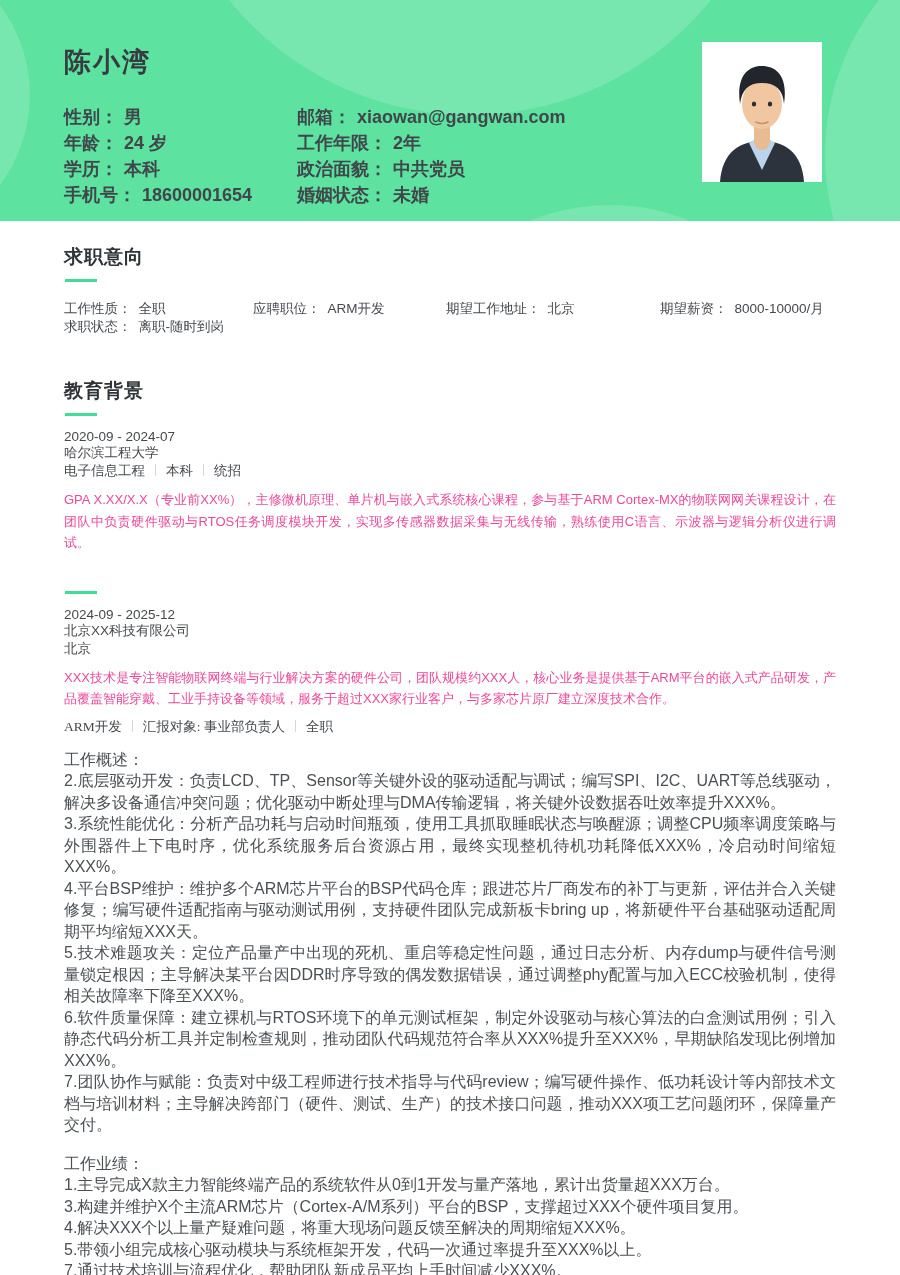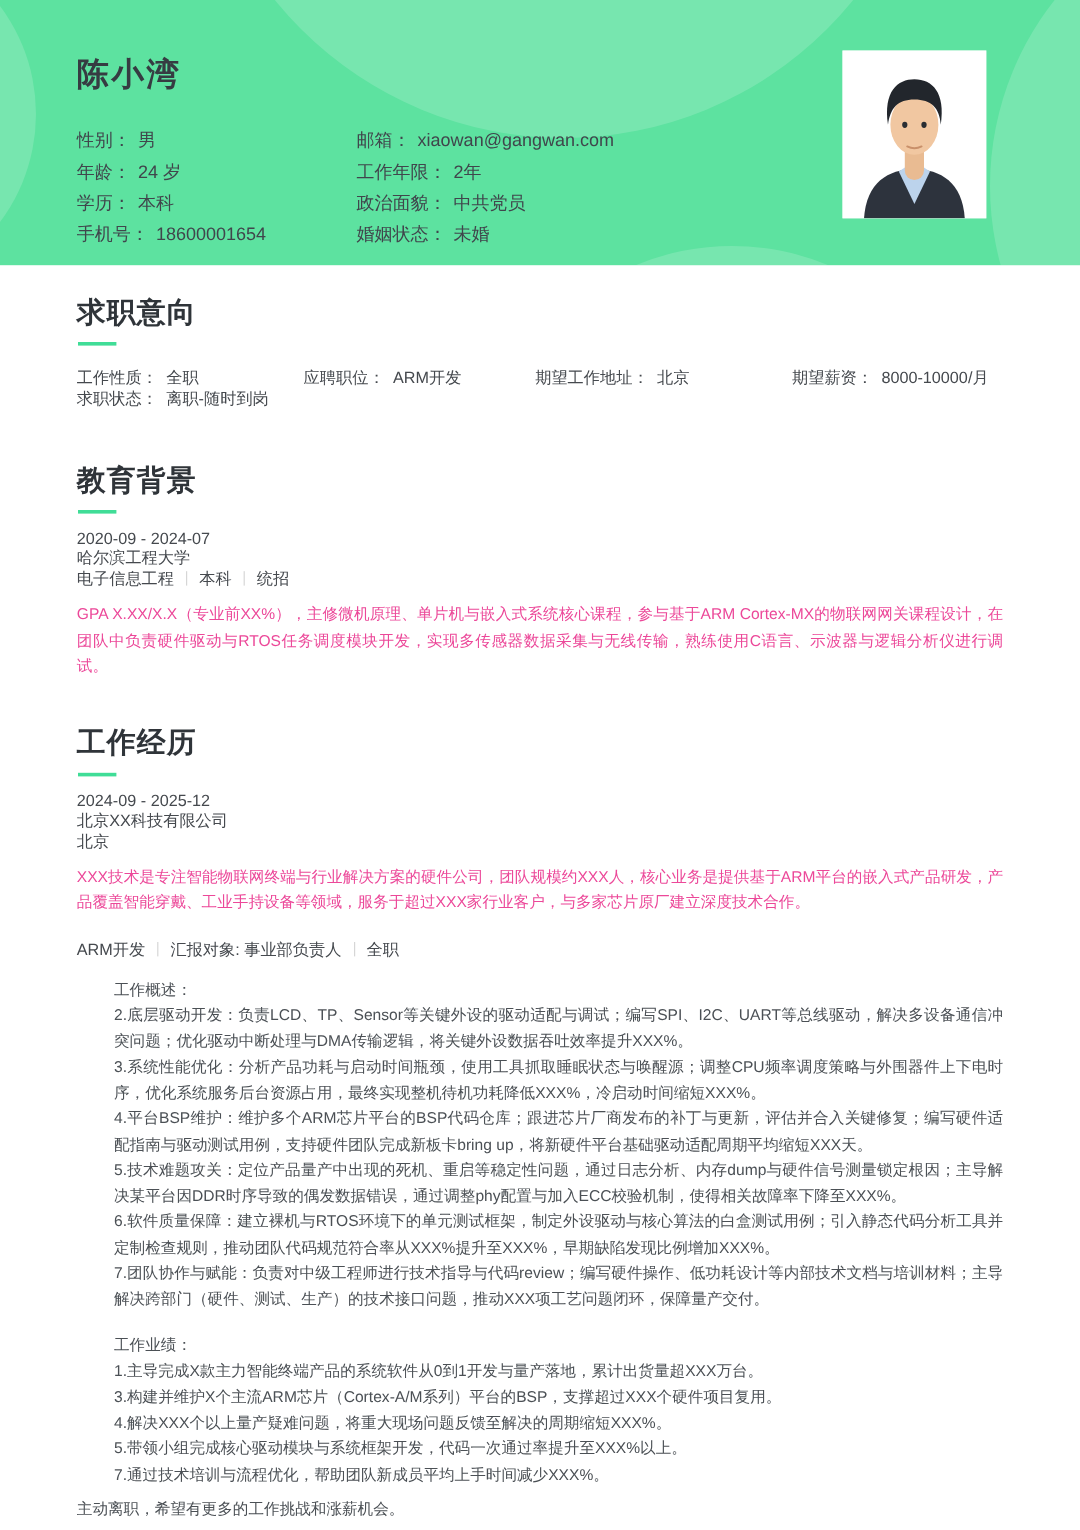--- a/index.html
+++ b/index.html
@@ -26,32 +26,32 @@
     position:relative; font-size:27px; font-weight:700; letter-spacing:2px;
     color:#363c42;
   }
   .info-grid {
     position:relative; margin-top:24px;
     display:grid; grid-auto-flow:column;
     grid-template-rows:repeat(4,26px);
     grid-template-columns:233px auto;
     align-items:center;
   }
-  .info-item { font-size:15px; color:#40464c; white-space:nowrap; }
+  .info-item { font-size:18px; color:#40464c; white-space:nowrap;font-weight:bold; }
   .info-item .v { margin-left:6px; }
   .photo {
     position:absolute; top:42px; right:78px; width:120px; height:140px;
     background:#fff; overflow:hidden;
   }
   .photo svg { display:block; width:120px; height:140px; }
 
   
   .main { padding:0 64px; }
   .section { position:relative; }
-  .s-title { font-size:24px; font-weight:700; color:#2f3439; letter-spacing:1px; }
+  .s-title { font-size:19px; font-weight:700; color:#2f3439; letter-spacing:1px; }
   .s-underline { width:32px; height:3px; background:var(--accent-green,#40dd97); margin:9px 0 0 1px; }
 
   .sec-intention { margin-top:23px; }
   .fields-grid {
     margin-top:18px;
     display:grid; grid-template-columns:189px 193px 214px 1fr;
     font-size:13.5px; color:#45494e;
   }
   .field { white-space:nowrap; }
   .field .v { margin-left:7px; }
@@ -64,22 +64,22 @@
   .row3 .period { width:210px; }
   .row3 .mid { flex:1; text-align:center; }
   .row3 .right { text-align:right; white-space:nowrap; }
   .vbar {
     display:inline-block; width:1px; height:12px; background:#d6d6d6;
     margin:0 10px; vertical-align:-1px;
   }
   .para { margin-top:9px; font-size:13px; line-height:21.5px; color:#ec4899; text-align:justify; }
 
   .sec-work { margin-top:37px; }
-  .meta-line { margin-top:20px; font-size:13.5px; color:#45494e; }
-  .block { margin-top:13px; font-size:13px; line-height:21.5px; color:#4b5055;margin-left:31px; }
+  .meta-line { margin-top:8px; font-size:13.5px; color:#45494e;font-family:Liberation Serif, serif; }
+  .block { margin-top:13px; font-size:16px; line-height:21.5px; color:#4b5055; }
   .block .line { text-align:justify; }
   .block-achv { margin-top:17px; }
   .closing { margin-top:8px; font-size:13px; line-height:21.5px; color:#4b5055; }
 </style>
 </head>
 <body>
 
 <div class="page">
 
   <div class="header">
@@ -148,21 +148,20 @@
       <div class="s-underline"></div>
       <div class="row3">
         <span class="period">2020-09 - 2024-07</span>
         <span class="mid">哈尔滨工程大学</span>
         <span class="right"><span>电子信息工程</span><span class="vbar"></span><span>本科</span><span class="vbar"></span><span>统招</span></span>
       </div>
       <div class="para">GPA X.XX/X.X（专业前XX%），主修微机原理、单片机与嵌入式系统核心课程，参与基于ARM Cortex-MX的物联网网关课程设计，在团队中负责硬件驱动与RTOS任务调度模块开发，实现多传感器数据采集与无线传输，熟练使用C语言、示波器与逻辑分析仪进行调试。</div>
     </div>
 
     <div class="section sec-work">
-      <div class="s-title">工作经历</div>
       <div class="s-underline"></div>
       <div class="row3">
         <span class="period">2024-09 - 2025-12</span>
         <span class="mid">北京XX科技有限公司</span>
         <span class="right">北京</span>
       </div>
       <div class="para">XXX技术是专注智能物联网终端与行业解决方案的硬件公司，团队规模约XXX人，核心业务是提供基于ARM平台的嵌入式产品研发，产品覆盖智能穿戴、工业手持设备等领域，服务于超过XXX家行业客户，与多家芯片原厂建立深度技术合作。</div>
       <div class="meta-line"><span>ARM开发</span><span class="vbar"></span><span>汇报对象: 事业部负责人</span><span class="vbar"></span><span>全职</span></div>
 
       <div class="block">

